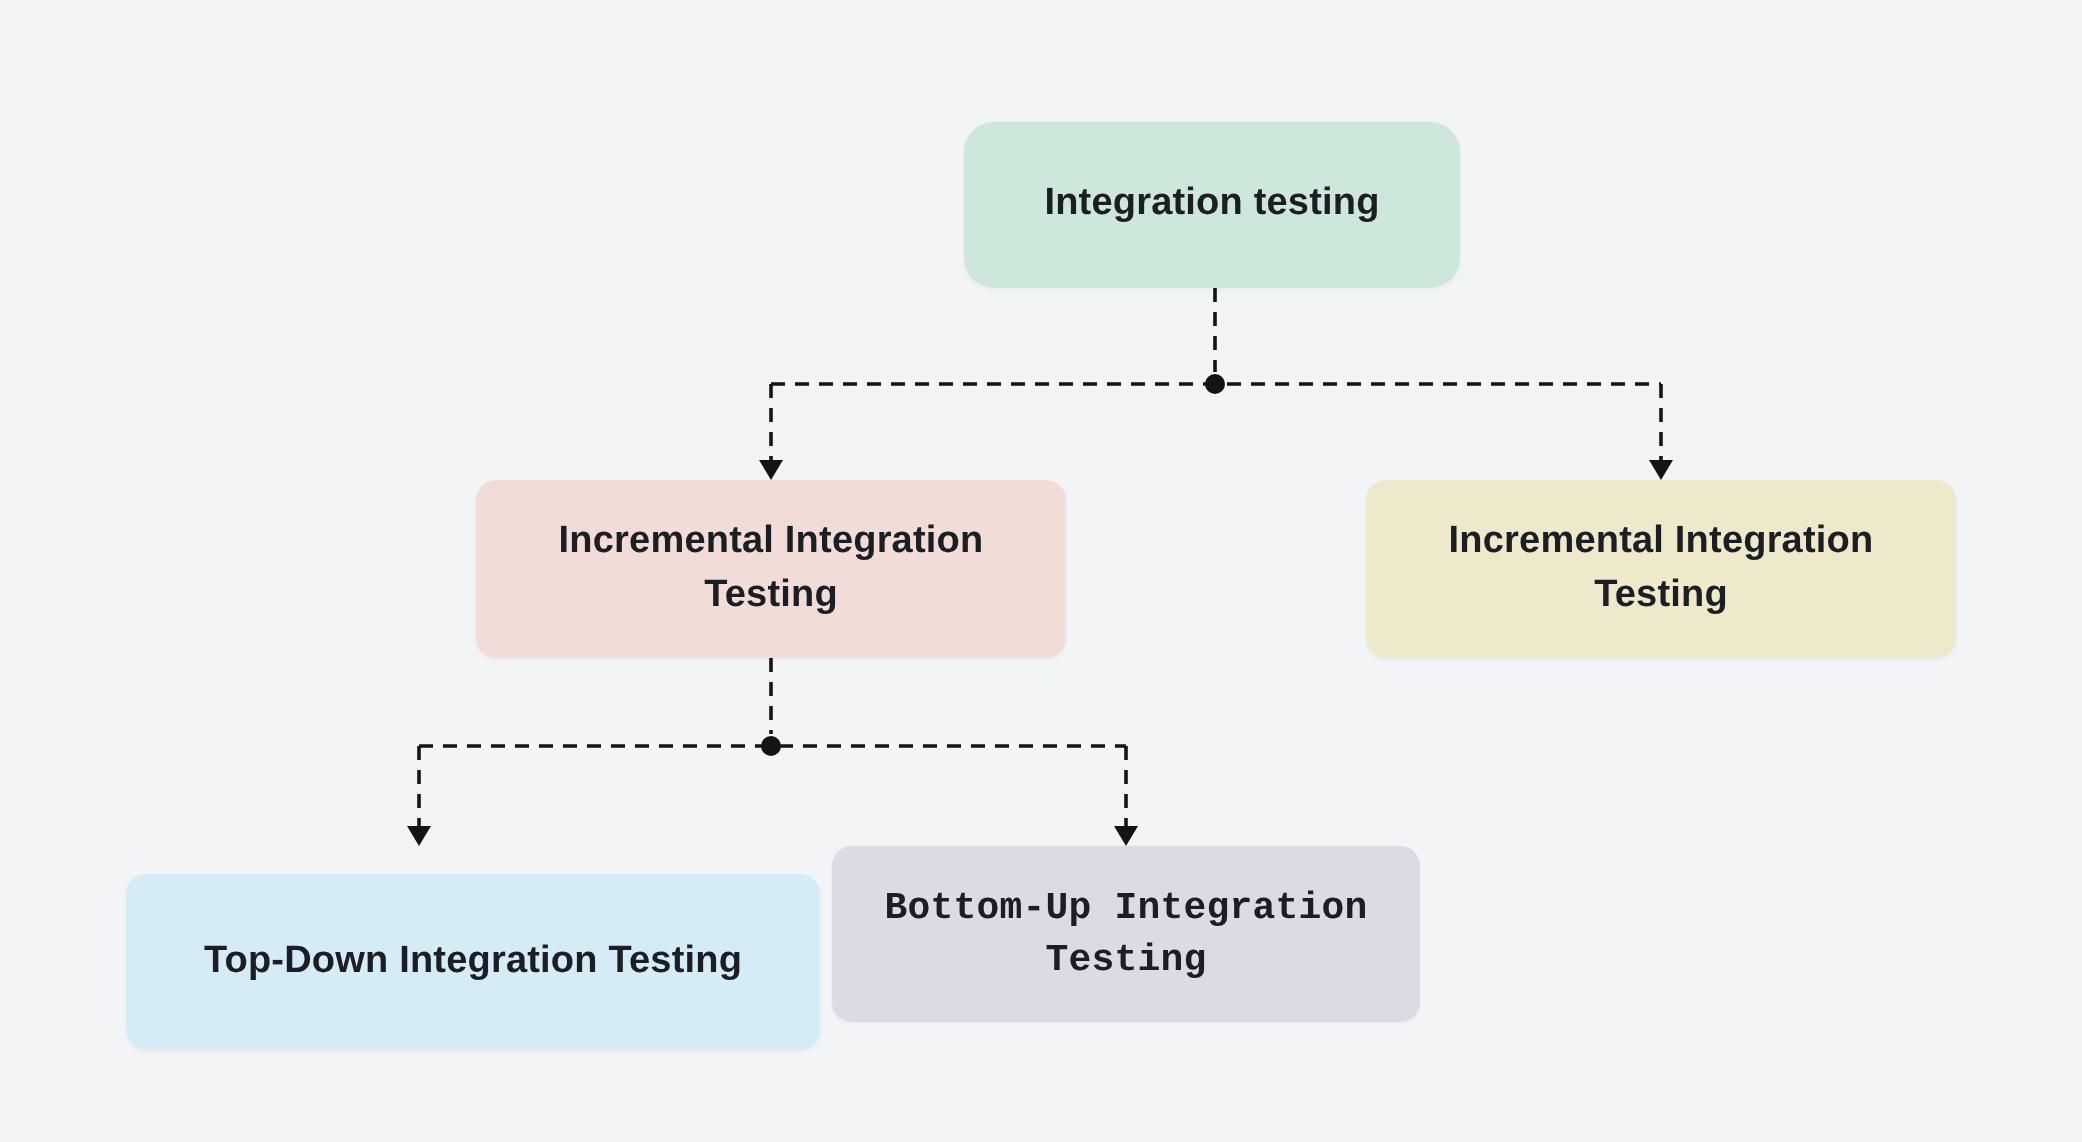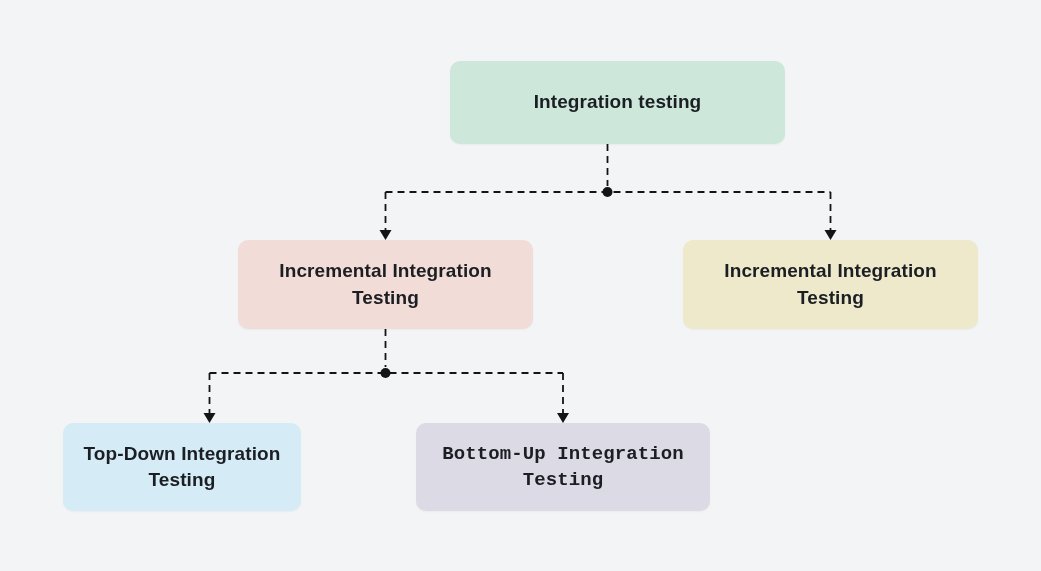--- a/index.html
+++ b/index.html
@@ -23,24 +23,24 @@
     text-align: center;
     font-size: 19px;
     font-weight: 600;
     line-height: 1.38;
     color: var(--text, #1b1e23);
     padding: 8px 20px;
     box-sizing: border-box;
     box-shadow: 0 1px 2px rgba(0,0,0,0.04);
     letter-spacing: 0.1px;
   }
-  .n0 { left: 450px; top: 61px;  width: 335px; height: 83px; }
+  .n0 { left: 482px; top: 61px;  width: 248px; height: 83px; border-radius: 15px; }
   .n1 { left: 238px; top: 240px; width: 295px; height: 89px; }
   .n2 { left: 683px; top: 240px; width: 295px; height: 89px; }
-  .n3 { left: 63px;  top: 423px; width: 238px; height: 88px; }
+  .n3 { left: 63px;  top: 437px; width: 347px; height: 88px; }
   .n4 { left: 416px; top: 423px; width: 294px; height: 88px; }
   .edges {
     position: absolute;
     left: 0; top: 0;
     width: 1041px;
     height: 571px;
     pointer-events: none;
   }
   .edge-line {
     stroke: var(--line, #141414);

